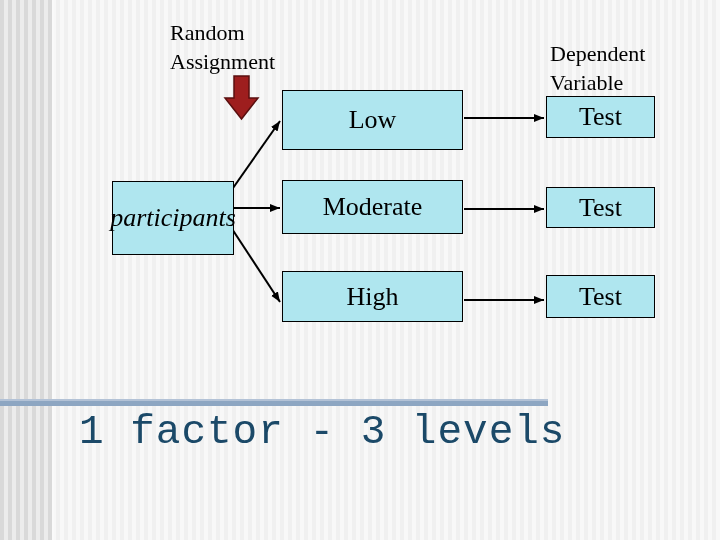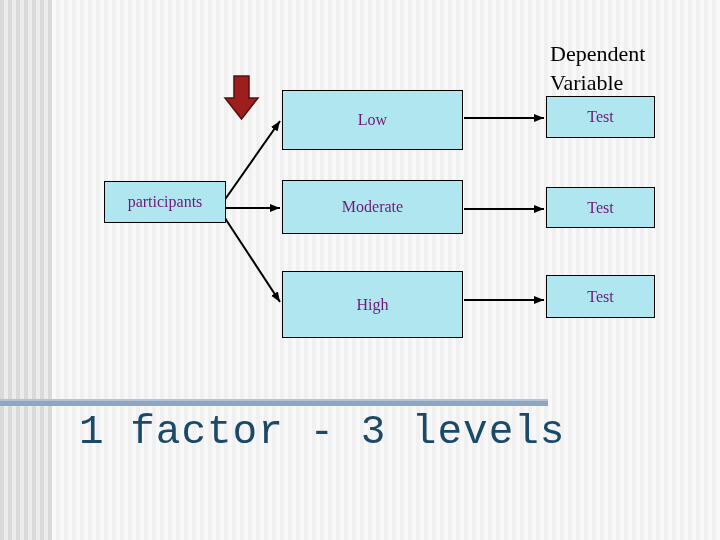--- a/index.html
+++ b/index.html
@@ -16,26 +16,26 @@
   .hdr{
     position:absolute;color:#000;font-size:22px;line-height:29px;
     font-family:"Liberation Serif",serif;white-space:normal;
   }
   .hdr-random{left:170px;top:18px;width:125px;}
   .hdr-anxiety{left:332px;top:26px;width:120px;}
   .hdr-dependent{left:550px;top:17px;width:115px;margin-top:22px;}
   .node{
     position:absolute;display:flex;align-items:center;justify-content:center;
     background:var(--box-fill,#afe6ef);border:1px solid var(--box-border,#000000);
-    font-size:16px;color:#701a75;box-sizing:border-box;
+    font-size:26px;color:#000000;box-sizing:border-box;
   }
-  .node-participants{left:104px;top:181px;width:122px;height:42px;}
+  .node-participants{left:112px;top:181px;width:122px;height:74px;font-style:italic;}
   .node-low{left:282px;top:90px;width:181px;height:60px;}
   .node-moderate{left:282px;top:180px;width:181px;height:54px;}
-  .node-high{left:282px;top:271px;width:181px;height:67px;}
+  .node-high{left:282px;top:271px;width:181px;height:51px;}
   .node-test1{left:546px;top:96px;width:109px;height:42px;}
   .node-test2{left:546px;top:187px;width:109px;height:41px;}
   .node-test3{left:546px;top:275px;width:109px;height:43px;}
   .overlay{position:absolute;left:0;top:0;width:720px;height:540px;pointer-events:none;}
   .connector{stroke:#000;stroke-width:2;fill:none;}
   .block-arrow{fill:var(--arrow-red-fill,#9e1e1e);stroke:var(--arrow-red-border,#5a0f0f);stroke-width:1.5;}
   .divider{
     position:absolute;left:0;top:399px;width:548px;height:7px;
     background:linear-gradient(180deg,#b3c2d6 0 2px,var(--divider,#8da6c2) 2px);
   }
@@ -45,20 +45,21 @@
     letter-spacing:1px;color:var(--caption-text,#1b4968);
   }
 </style>
 </head>
 <body>
 
 <div class="slide">
 
   <div class="left-strip"></div>
 
+  <div class="hdr hdr-random">Random Assignment</div>
   <div class="hdr hdr-dependent">Dependent Variable</div>
 
   <svg class="overlay" viewBox="0 0 720 540" xmlns="http://www.w3.org/2000/svg">
     <defs>
       <marker id="ah" markerUnits="userSpaceOnUse" markerWidth="11" markerHeight="9" refX="10" refY="4" orient="auto">
         <path d="M0,0 L10,4 L0,8 z" fill="#000"></path>
       </marker>
     </defs>
     <polygon class="block-arrow" points="234,76 249,76 249,98 258,98 241.5,119 225,98 234,98"></polygon>
     <line class="connector" x1="219" y1="208" x2="280" y2="121" marker-end="url(#ah)"></line>

